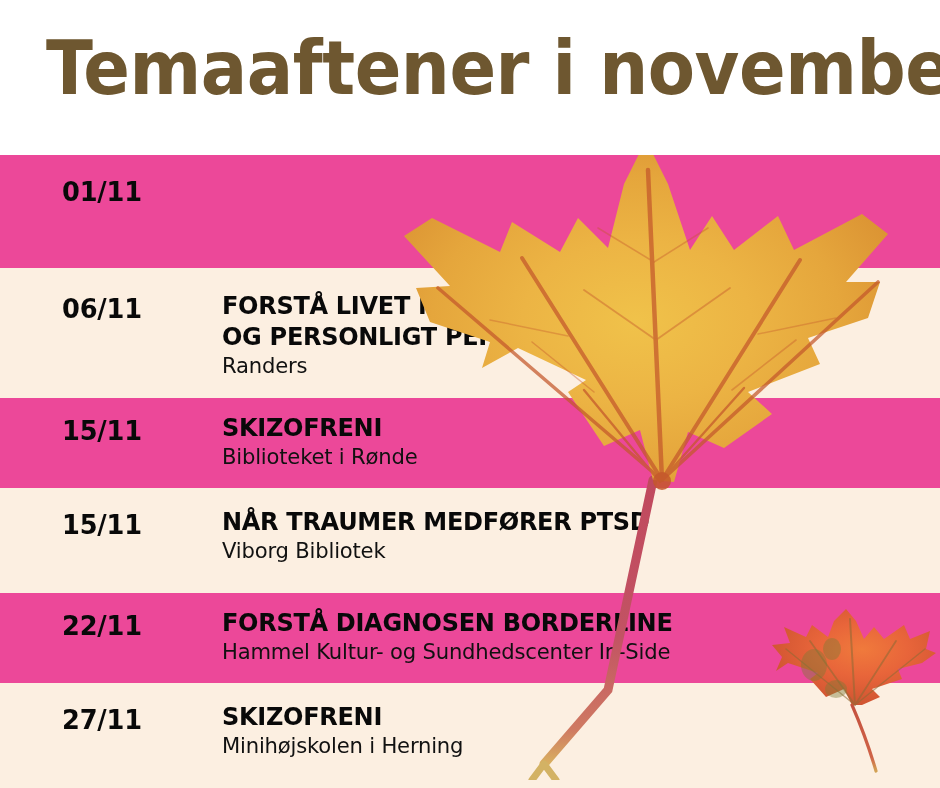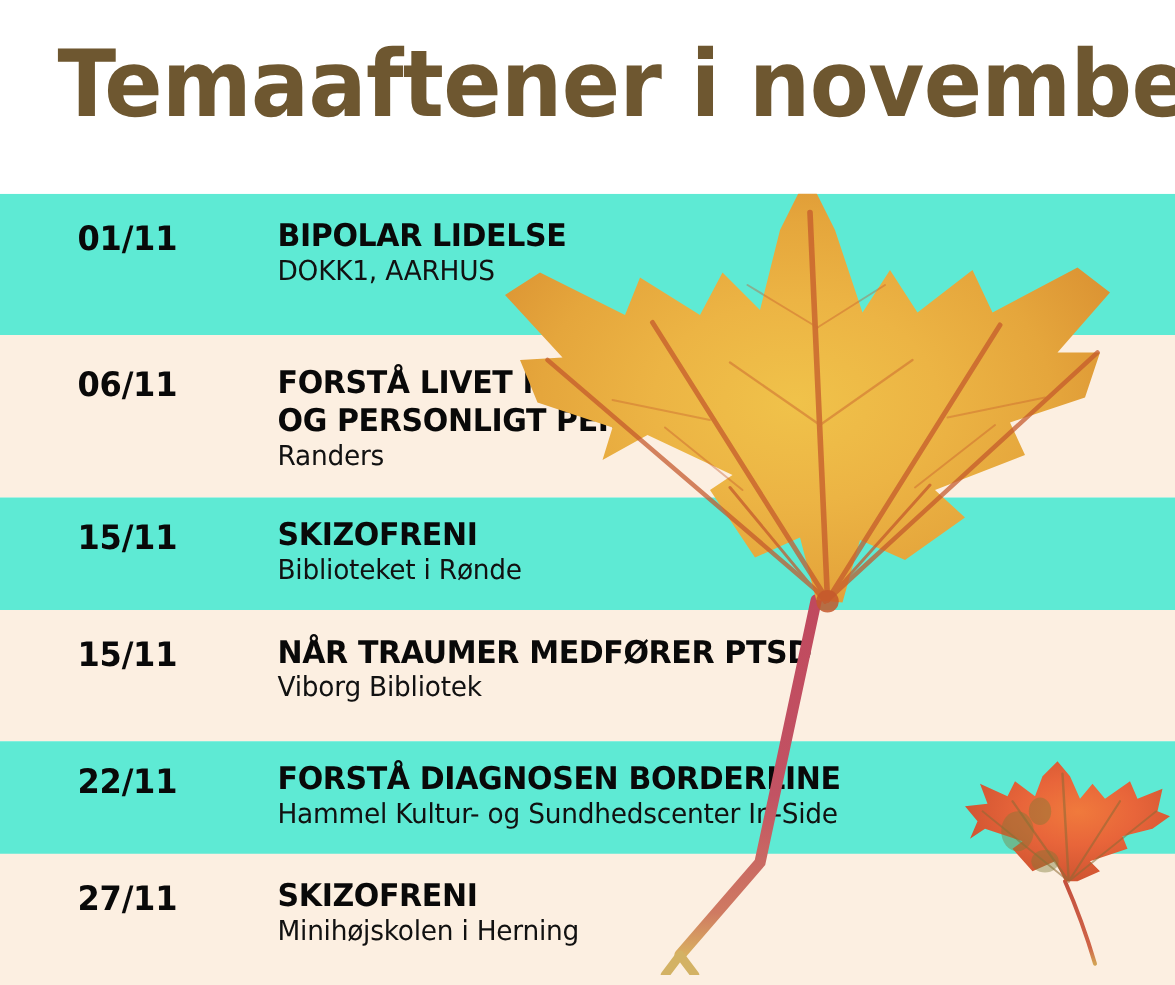--- a/index.html
+++ b/index.html
@@ -52,21 +52,21 @@
     width: 940px;
     height: 633px;
     z-index: 1;
   }
   .row {
     position: absolute;
     left: 0;
     width: 940px;
     box-sizing: border-box;
   }
-  .row.brown { background: #5eead4; }
+  .row.brown { background: #ec4899; }
   .row.cream { background: #fcefe1; }
 
   .row-inner {
     position: relative;
     height: 100%;
     width: 940px;
   }
   .row-date {
     position: absolute;
     left: 62px;
@@ -127,24 +127,20 @@
 </style>
 </head>
 <body>
 
 <div id="poster">
 
   <div id="rows">
       <div class="row brown" style="top: 0px; height: 113px;">
         <div class="row-inner">
           <div class="row-date" style="top: 22px;">01/11</div>
-          <div class="row-body" style="top: 18px;">
-            <div class="row-title">BIPOLAR LIDELSE</div>
-            <div class="row-venue">DOKK1, AARHUS</div>
-          </div>
         </div>
       </div>
       <div class="row cream" style="top: 113px; height: 130px;">
         <div class="row-inner">
           <div class="row-date" style="top: 26px;">06/11</div>
           <div class="row-body" style="top: 22px;">
             <div class="row-title">FORSTÅ LIVET MED AUTISME UD FRA ET FAGLIGT OG PERSONLIGT PERSPEKTIV</div>
             <div class="row-venue">Randers</div>
           </div>
         </div>

